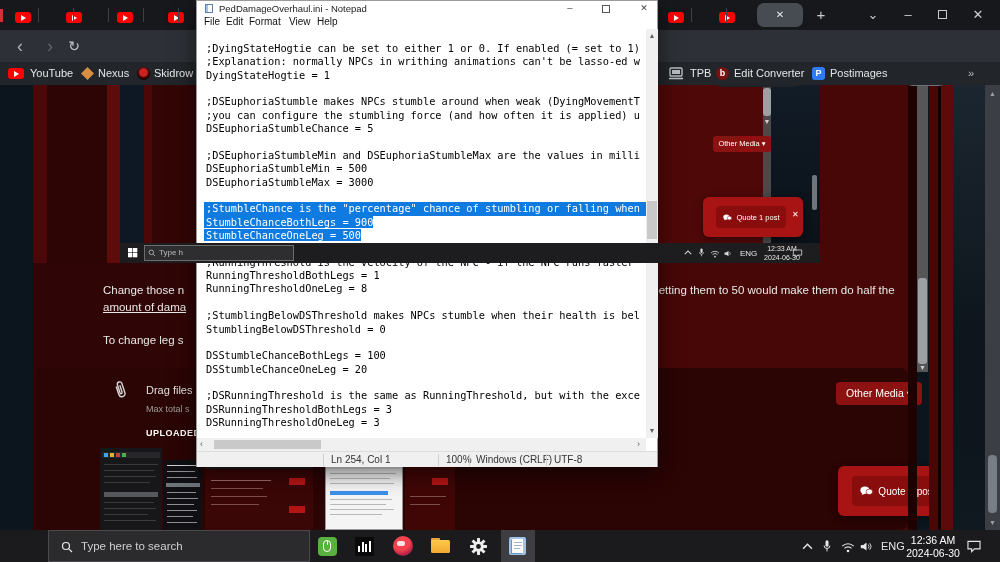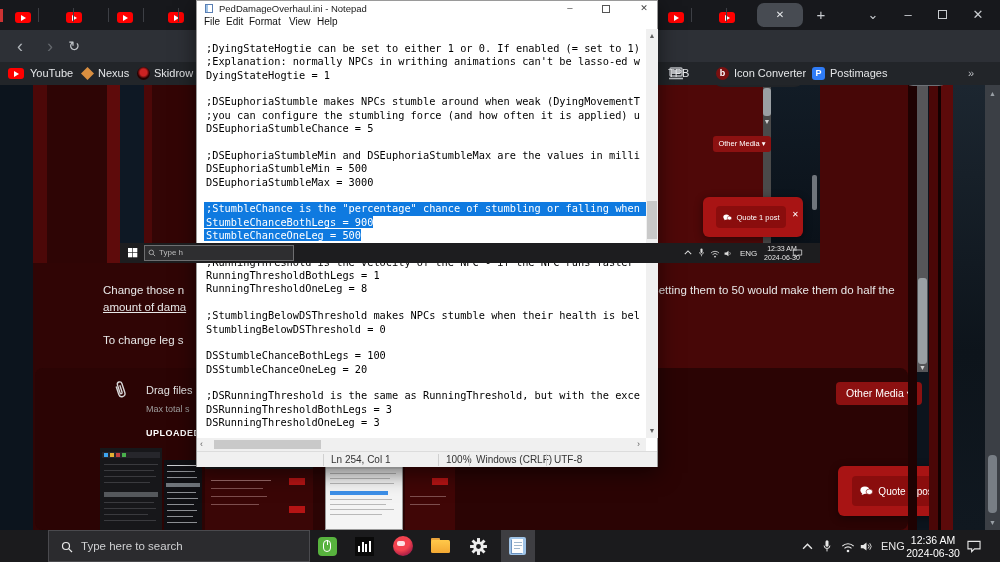--- a/index.html
+++ b/index.html
@@ -305,23 +305,23 @@
     <span class="a bm-label" style="left:98px;">Nexus</span>
     <div class="a circ" style="left:137px;top:5px;width:13px;height:13px;background:radial-gradient(circle at 50% 42%,#c22 0 34%,#250000 60%);"></div>
     <span class="a bm-label" style="left:154px;">Skidrow</span>
     
     <span class="a bm-label" style="left:650px;">e</span>
     <svg class="a" style="left:668px;top:5px;" width="16" height="13" viewBox="0 0 16 13">
         <rect x="2" y="1" width="12" height="8" rx="1" fill="none" stroke="#b9bcc0" stroke-width="1.4"></rect>
         <rect x="4" y="3" width="8" height="4" fill="#b9bcc0"></rect>
         <line x1="1" y1="11.5" x2="15" y2="11.5" stroke="#b9bcc0" stroke-width="1.6"></line>
       </svg>
-    <span class="a bm-label" style="left:668px;">TPB</span>
+    <span class="a bm-label" style="left:690px;">TPB</span>
     <div class="a circ" style="left:716px;top:5px;width:13px;height:13px;background:#7a1010;color:#fff;font-size:9px;font-weight:bold;text-align:center;line-height:13px;">b</div>
-    <span class="a bm-label" style="left:734px;">Icon Converter</span>
+    <span class="a bm-label" style="left:734px;">Edit Converter</span>
     <div class="a" style="left:812px;top:5px;width:13px;height:13px;background:#2f7cf6;border-radius:3px;color:#fff;font-size:9px;font-weight:bold;text-align:center;line-height:13px;">P</div>
     <span class="a bm-label" style="left:830px;">Postimages</span>
     <span class="a bm-label" style="left:968px;color:#b9bcc0;">»</span>
   </div>
 
   <div class="a" id="notepad">
     <div class="a" id="np-title">
       <div class="a" style="left:8px;top:3px;width:8px;height:9px;background:#fff;border:1px solid #5a7fb4;">
         <div class="a" style="left:0;top:0;width:2px;height:7px;background:#9fc3e7;"></div>
       </div>

